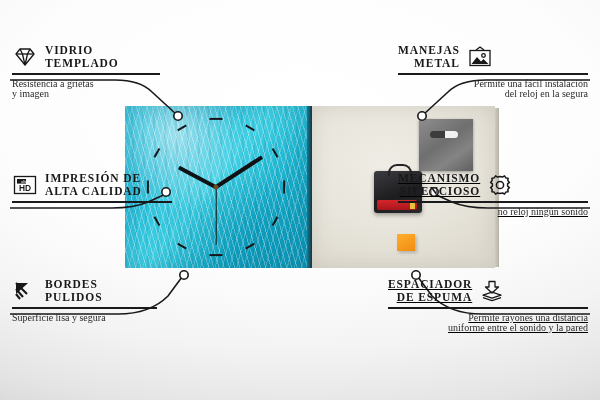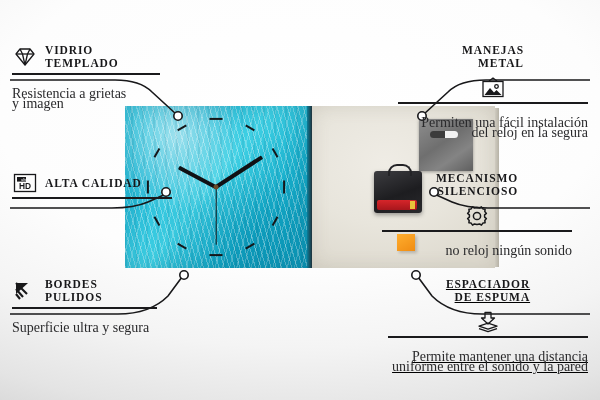--- a/index.html
+++ b/index.html
@@ -13,32 +13,32 @@
     background:
       radial-gradient(ellipse 120% 95% at 50% 28%, #ffffff 0%, #fdfdfd 42%, #f4f4f4 62%, #e4e4e4 80%, #c9c9c9 100%);
   }
 
   
   .feature{position:absolute;}
   .feature .head{
     display:flex;align-items:center;gap:7px;
   }
   .feature.left .head{justify-content:flex-start;}
-  .feature.right .head{flex-direction:column;}
+  .feature.right .head{}
   .titlewrap{
     font-weight:700;letter-spacing:.9px;color:#18181a;
     font-size:11.5px;line-height:13px;text-transform:uppercase;
   }
   .feature.left .titlewrap{text-align:left;}
   .feature.right .titlewrap{text-align:right;}
   .rule{
     height:1.6px;background:#1a1a1c;margin-top:3px;
   }
   .desc{
-    font-size:14px;line-height:10.6px;color:#2a2a2c;margin-top:14px;
+    font-size:10px;line-height:10.6px;color:#2a2a2c;margin-top:4px;
   }
   .feature.right .desc{text-align:right;}
   .ico{width:26px;height:22px;flex:0 0 auto;display:block;}
 
   
   #product{
     position:absolute;left:125px;top:106px;width:370px;height:162px;
   }
   .panel{position:absolute;top:0;height:100%;}
   #clockface{
@@ -187,20 +187,21 @@
 
   <div class="feature left" style="left:12px;top:172px;width:200px;">
     <div class="head">
       <svg class="ico" viewBox="0 0 26 22">
         <rect x="2.5" y="2.5" width="21" height="17" fill="none" stroke="#18181a" stroke-width="1.3"></rect>
         <rect x="5" y="5" width="9" height="4.6" fill="#18181a"></rect>
         <text x="13" y="8.9" font-family="Liberation Sans, sans-serif" font-size="4" fill="#ffffff" text-anchor="middle">ultra</text>
         <text x="13" y="17.4" font-family="Liberation Sans, sans-serif" font-size="8.4" font-weight="bold" fill="#18181a" text-anchor="middle">HD</text>
       </svg>
       <div class="titlewrap">
+        <div>IMPRESIÓN DE</div>
         <div>ALTA CALIDAD</div>
       </div>
     </div>
     <div class="rule" style="width:160px;"></div>
   </div>
 
   <div class="feature left" style="left:12px;top:278px;width:190px;">
     <div class="head">
       <svg class="ico" viewBox="0 0 26 22">
         <g stroke="#18181a" stroke-width="2.1" fill="none">
@@ -210,47 +211,47 @@
             <path d="M4,14 L8,19"></path>
         </g>
       </svg>
       <div class="titlewrap">
         <div>BORDES</div>
         <div>PULIDOS</div>
       </div>
     </div>
     <div class="rule" style="width:145px;"></div>
     <div class="desc">
-      <div>Superficie ultra y segura</div>
+      <div>Superficie lisa y segura</div>
     </div>
   </div>
 
   <div class="feature right" style="right:12px;top:44px;width:190px;">
     <div class="head">
       <div class="titlewrap">
         <div>MANEJAS</div>
         <div>METAL</div>
       </div>
       <svg class="ico" viewBox="0 0 26 22">
         <g fill="none" stroke="#18181a" stroke-width="1.3">
           <path d="M9,4 L13,1 L17,4"></path>
           <rect x="3" y="4.5" width="20" height="15"></rect>
           <circle cx="16.5" cy="9.5" r="1.8"></circle>
           <path d="M4.5,18 L10,11 L14,15.5 L16.5,13 L21.5,18 Z" fill="#18181a" stroke="none"></path>
         </g>
       </svg>
     </div>
     <div class="rule" style="width:190px;margin-left:auto;"></div>
     <div class="desc">
-      <div>Permiten una fácil instalación</div>
+      <div>Permite una fácil instalación</div>
       <div>del reloj en la segura</div>
     </div>
   </div>
 
-  <div class="feature right" style="right:28px;top:172px;width:190px;">
+  <div class="feature right" style="right:12px;top:172px;width:190px;text-decoration:underline;">
     <div class="head">
       <div class="titlewrap">
         <div>MECANISMO</div>
         <div>SILENCIOSO</div>
       </div>
       <svg class="ico" viewBox="0 0 26 22">
         <g fill="none" stroke="#18181a" stroke-width="1.5" stroke-linejoin="round">
           <path d="M13,2.5 L15.6,3.1 L17.4,1.9 L18.9,3.9 L21.1,4.2 L20.8,6.6 L22.4,8.4 L20.6,9.9
                    L20.6,12.1 L22.4,13.6 L20.8,15.4 L21.1,17.8 L18.9,18.1 L17.4,20.1 L15.6,18.9
                    L13,19.5 L10.4,18.9 L8.6,20.1 L7.1,18.1 L4.9,17.8 L5.2,15.4 L3.6,13.6 L5.4,12.1
@@ -274,18 +275,18 @@
       <svg class="ico" viewBox="0 0 26 22">
         <g fill="none" stroke="#18181a" stroke-width="1.3" stroke-linejoin="round">
           <path d="M10,1.5 H16 V7 H19.5 L13,13 L6.5,7 H10 Z"></path>
           <path d="M13,12.2 L22,15.2 L13,18.2 L4,15.2 Z"></path>
           <path d="M4,17.6 L13,20.6 L22,17.6"></path>
         </g>
       </svg>
     </div>
     <div class="rule" style="width:200px;margin-left:auto;"></div>
     <div class="desc">
-      <div>Permite mantener una distancia</div>
+      <div>Permite rayones una distancia</div>
       <div>uniforme entre el sonido y la pared</div>
     </div>
   </div>
 
 </div>
 
 </body></html>

